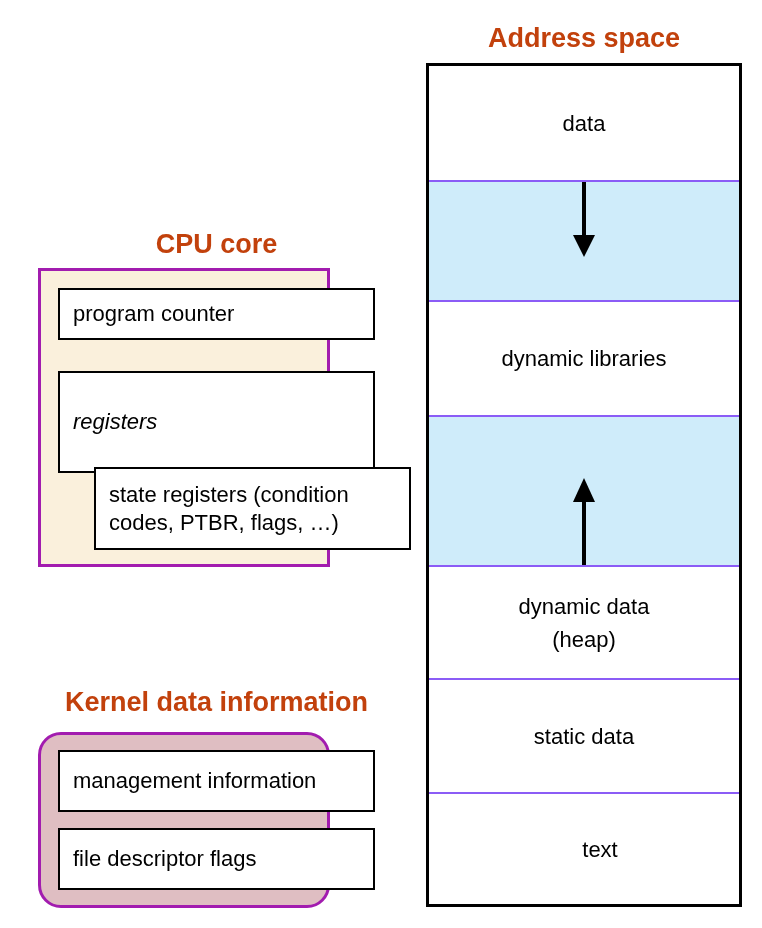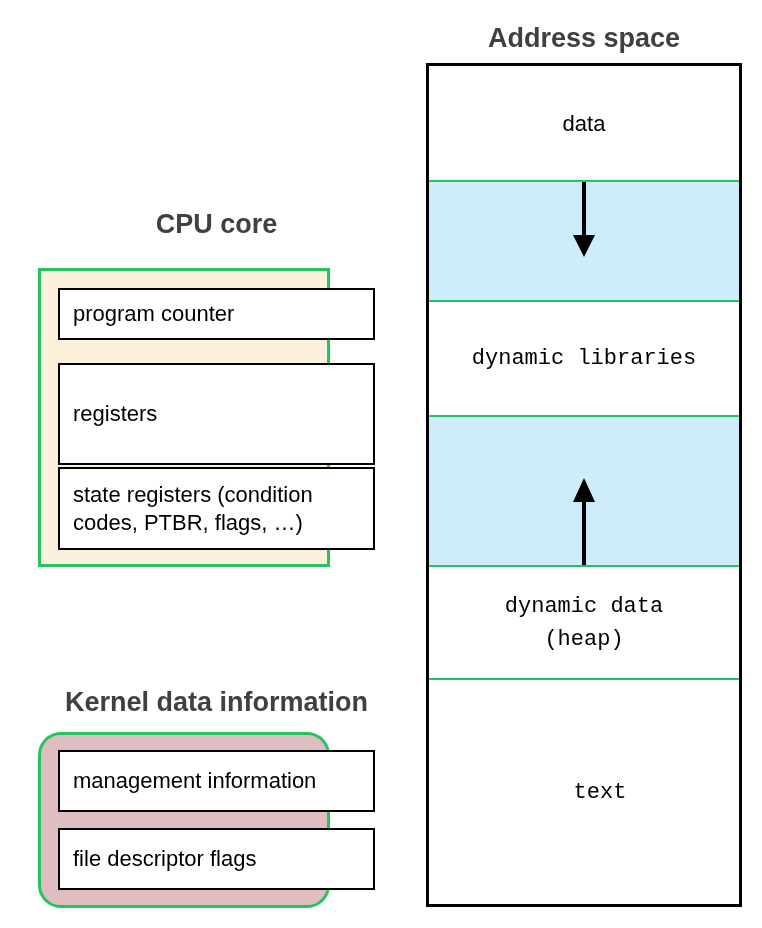--- a/index.html
+++ b/index.html
@@ -12,26 +12,26 @@
     position: relative;
     width: 762px;
     height: 928px;
     background: #ffffff;
     overflow: hidden;
   }
   .diagram-title {
     position: absolute;
     font-weight: bold;
     font-size: 27px;
-    color: #404040;
+    color: #c2410c;
     text-align: center;
     line-height: 32px;
   }
   .as-title   { left: 426px; top: 22px;  width: 316px; }
-  .cpu-title  { left: 38px;  top: 208px; width: 357px; }
+  .cpu-title  { left: 38px;  top: 228px; width: 357px; }
   .kern-title { left: 38px;  top: 686px; width: 357px; }
 
   
   .as-box {
     position: absolute;
     left: 426px;
     top: 63px;
     width: 316px;
     height: 844px;
     box-sizing: border-box;
@@ -45,21 +45,21 @@
     position: relative;
     display: flex;
     align-items: center;
     justify-content: center;
     font-size: 22px;
     color: #000000;
     text-align: center;
     line-height: 33px;
     white-space: pre-line;
   }
-  .as-sec + .as-sec { border-top: 2px solid #22c55e; font-family: Liberation Mono, monospace; }
+  .as-sec + .as-sec { border-top: 2px solid #8b5cf6; }
   .as-sec.blue { background: var(--blue, #cfecfa); }
   .as-sec.last { flex: 1 1 auto; padding-left: 32px; }
 
   
   .arrow { position: absolute; left: 50%; transform: translateX(-50%); width: 22px; }
   .arrow .shaft {
     position: absolute;
     left: 50%;
     transform: translateX(-50%);
     width: 4px;
@@ -83,21 +83,21 @@
     border-bottom: 24px solid #000000;
   }
   .arrow-up .shaft { top: 23px; bottom: 0; }
 
   
   .group-box {
     position: absolute;
     left: 38px;
     width: 292px;
     box-sizing: border-box;
-    border: 3px solid #22c55e;
+    border: 3px solid #a21caf;
   }
   .cpu-box  { top: 268px; height: 299px; background: var(--cream, #faf0dc); }
   .kern-box { top: 732px; height: 176px; background: var(--pink, #dfbec2); border-radius: 23px; }
 
   .inner-box {
     position: absolute;
     left: 17px;
     width: 317px;
     box-sizing: border-box;
     border: 2px solid #000000;
@@ -105,22 +105,22 @@
     display: flex;
     align-items: center;
     font-size: 22px;
     line-height: 28px;
     color: #000000;
     padding-left: 13px;
     padding-right: 8px;
     white-space: pre-line;
   }
   .cpu-pc    { top: 17px;  height: 52px;  }
-  .cpu-regs  { top: 92px;  height: 102px; }
-  .cpu-state { top: 196px; height: 83px;  }
+  .cpu-regs  { top: 100px;  height: 102px; font-style: italic; }
+  .cpu-state { top: 196px; height: 83px; margin-left: 36px;  }
 
   .kern-mi   { top: 15px;  height: 62px; }
   .kern-fdt  { top: 93px;  height: 62px; }
 </style>
 </head>
 <body>
 
 <div class="canvas">
 
   <div class="diagram-title cpu-title">CPU core</div>
@@ -154,17 +154,18 @@
     <div class="as-sec blue" style="height:150px">
       <div class="arrow arrow-up">
         <div class="head"></div>
         <div class="shaft"></div>
       </div>
     </div>
 
     <div class="as-sec" style="height:113px">dynamic data
 (heap)</div>
 
+    <div class="as-sec" style="height:114px">static data</div>
 
     <div class="as-sec last">text</div>
   </div>
 
 </div>
 
 </body></html>

